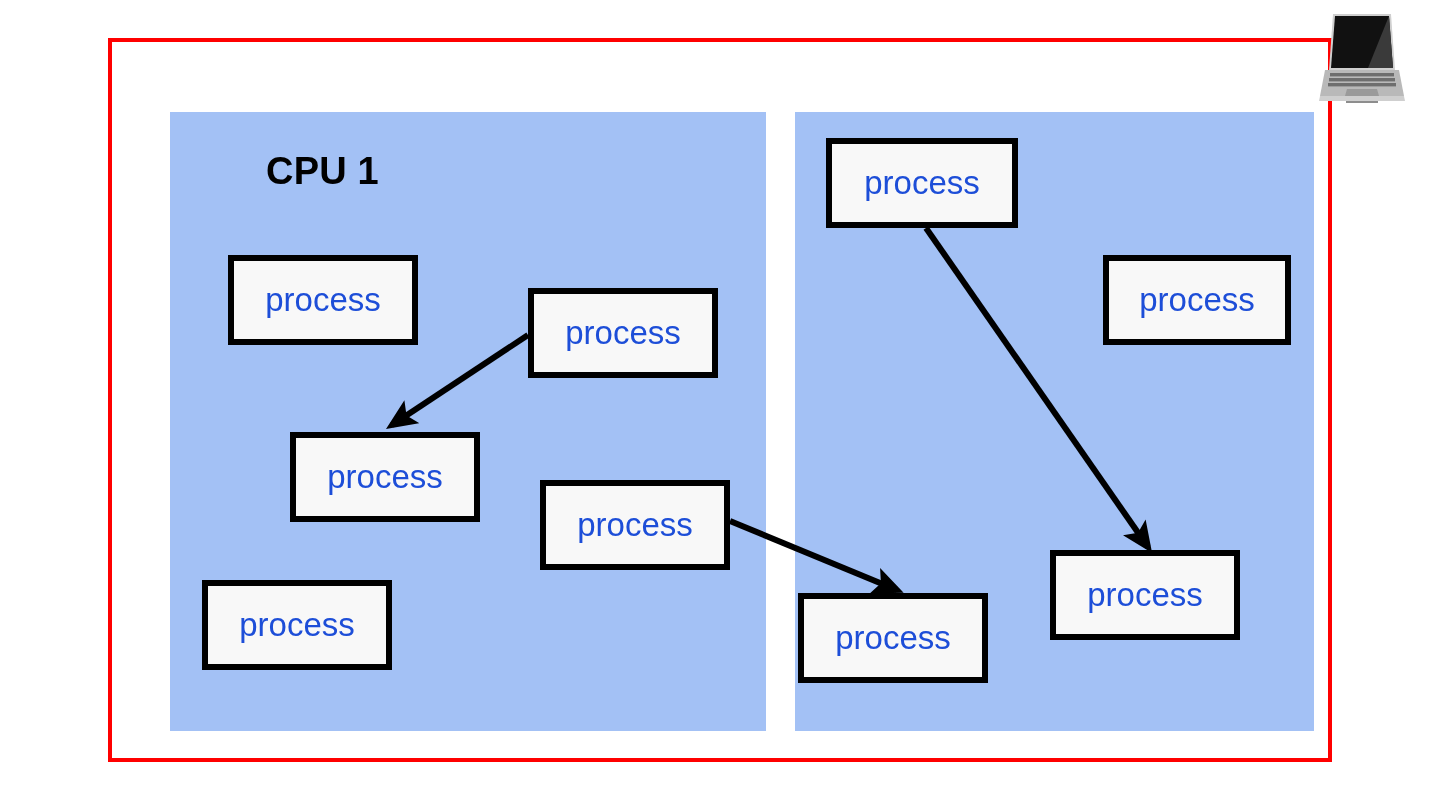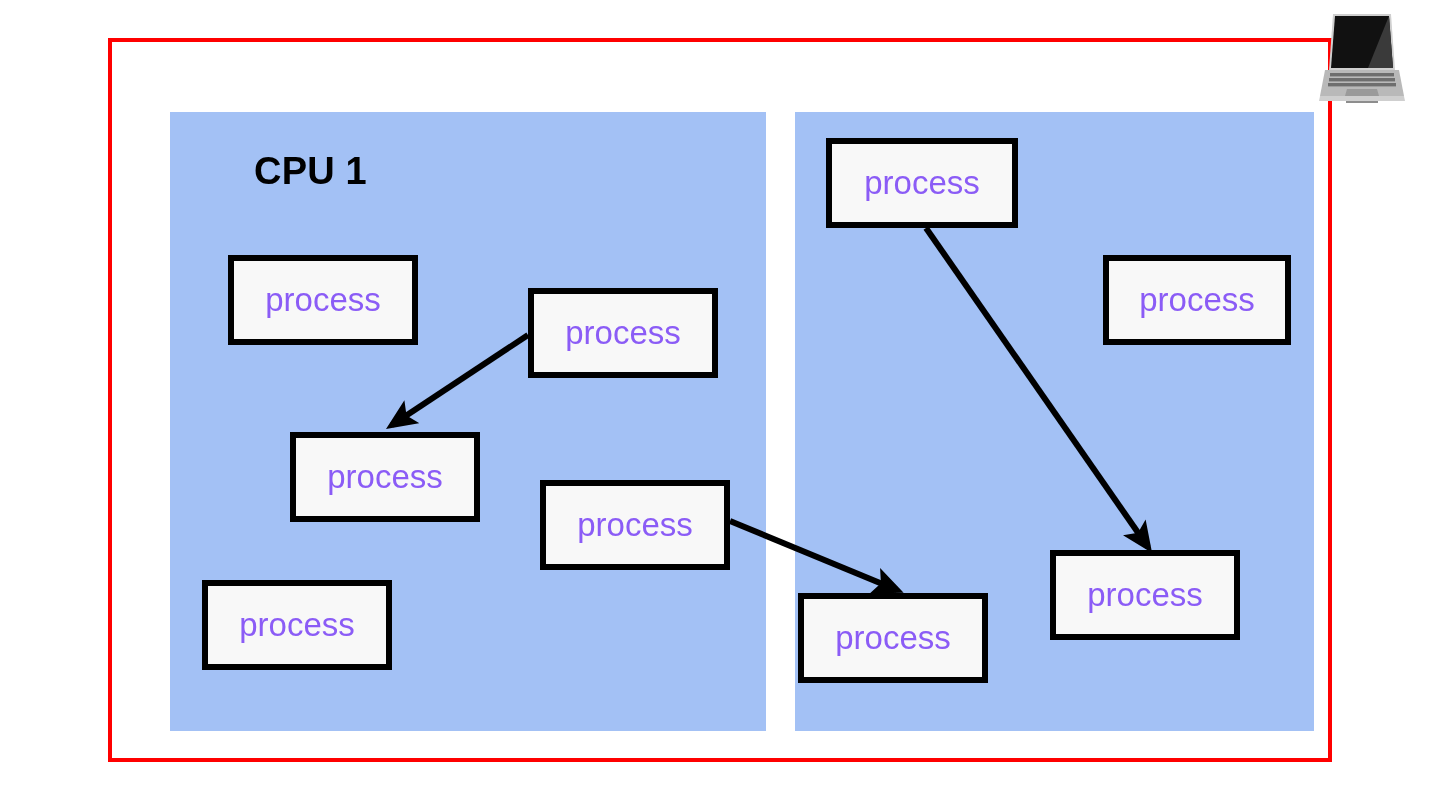--- a/index.html
+++ b/index.html
@@ -60,21 +60,21 @@
   
   .process-box {
     position: absolute;
     background: #f8f8f8;
     border: 6px solid #000000;
     box-sizing: border-box;
     display: flex;
     align-items: center;
     justify-content: center;
     font-size: 33px;
-    color: #8b5cf6;
+    color: #1d4ed8;
     white-space: nowrap;
   }
   .arrow-layer {
     position: absolute;
     left: 0;
     top: 0;
     width: 1440px;
     height: 810px;
     pointer-events: none;
   }
@@ -90,21 +90,21 @@
 </head>
 <body>
 
 <div id="canvas">
 
   <div class="machine-border" style="border-color: rgb(255, 0, 0);"></div>
 
   <div class="cpu-panel" id="cpu-1-panel" style="left: 170px; top: 112px; width: 596px; height: 619px; background: rgb(163, 193, 245);"></div>
   <div class="cpu-panel" id="cpu-2-panel" style="left: 795px; top: 112px; width: 519px; height: 619px; background: rgb(163, 193, 245);"></div>
 
-  <div class="cpu-label" id="cpu-1-label" style="left: 254px; top: 150px;">CPU 1</div>
+  <div class="cpu-label" id="cpu-1-label" style="left: 266px; top: 150px;">CPU 1</div>
 
   <div class="process-box" style="left: 228px; top: 255px; width: 190px; height: 90px; background: rgb(248, 248, 248); border-color: rgb(0, 0, 0);">process</div>
   <div class="process-box" style="left: 528px; top: 288px; width: 190px; height: 90px; background: rgb(248, 248, 248); border-color: rgb(0, 0, 0);">process</div>
   <div class="process-box" style="left: 290px; top: 432px; width: 190px; height: 90px; background: rgb(248, 248, 248); border-color: rgb(0, 0, 0);">process</div>
   <div class="process-box" style="left: 540px; top: 480px; width: 190px; height: 90px; background: rgb(248, 248, 248); border-color: rgb(0, 0, 0);">process</div>
   <div class="process-box" style="left: 202px; top: 580px; width: 190px; height: 90px; background: rgb(248, 248, 248); border-color: rgb(0, 0, 0);">process</div>
   <div class="process-box" style="left: 826px; top: 138px; width: 192px; height: 90px; background: rgb(248, 248, 248); border-color: rgb(0, 0, 0);">process</div>
   <div class="process-box" style="left: 1103px; top: 255px; width: 188px; height: 90px; background: rgb(248, 248, 248); border-color: rgb(0, 0, 0);">process</div>
   <div class="process-box" style="left: 798px; top: 593px; width: 190px; height: 90px; background: rgb(248, 248, 248); border-color: rgb(0, 0, 0);">process</div>
   <div class="process-box" style="left: 1050px; top: 550px; width: 190px; height: 90px; background: rgb(248, 248, 248); border-color: rgb(0, 0, 0);">process</div>

